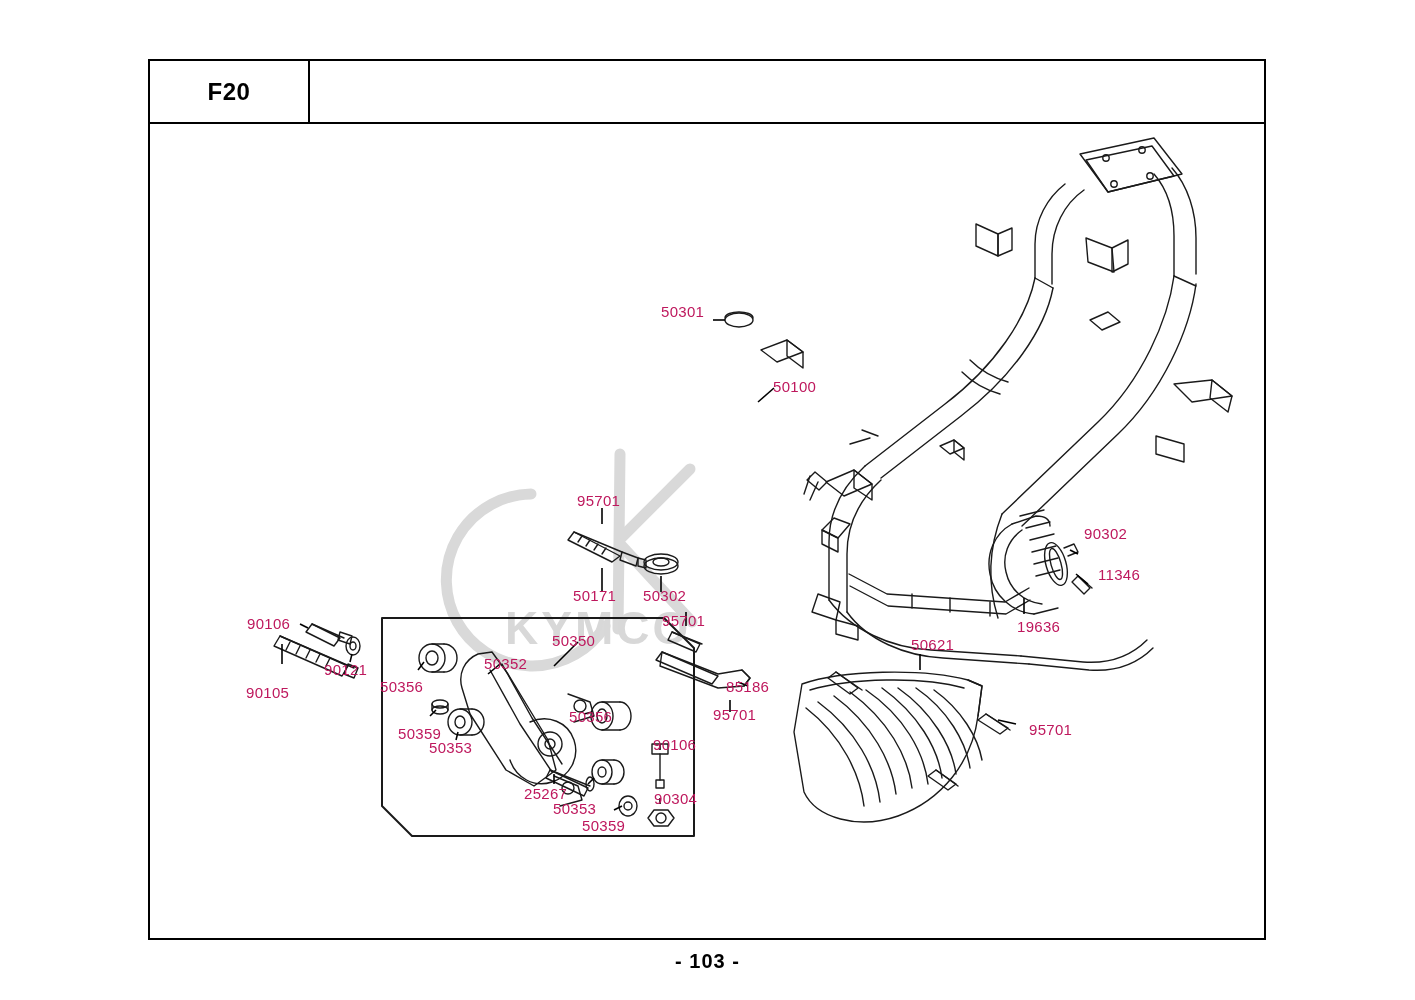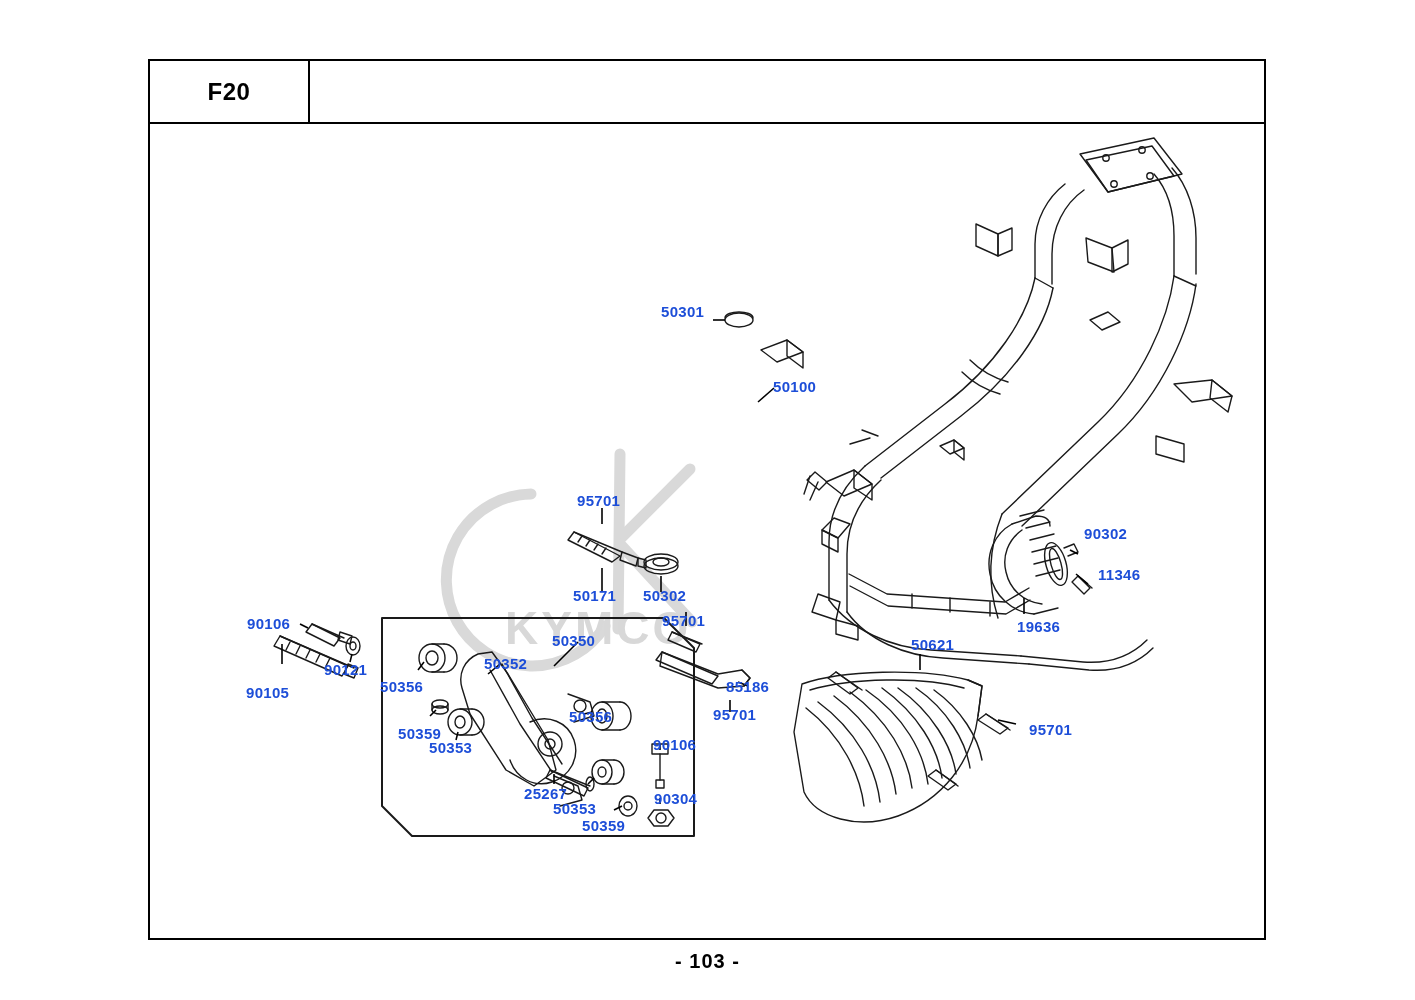--- a/index.html
+++ b/index.html
@@ -86,22 +86,22 @@
     text-align: center;
     font-size: 20px;
     font-weight: bold;
     letter-spacing: 1px;
   }
 
   
   .label {
     position: absolute;
     font-size: 15px;
-    font-weight: bold;
-    color: #1d4ed8;
+    font-weight: normal;
+    color: #be185d;
     white-space: nowrap;
     letter-spacing: .3px;
   }
 
   
   .wm-text {
     font-family: "Liberation Sans", sans-serif;
     font-weight: bold;
     font-size: 46px;
     fill: #d8d8d8;

